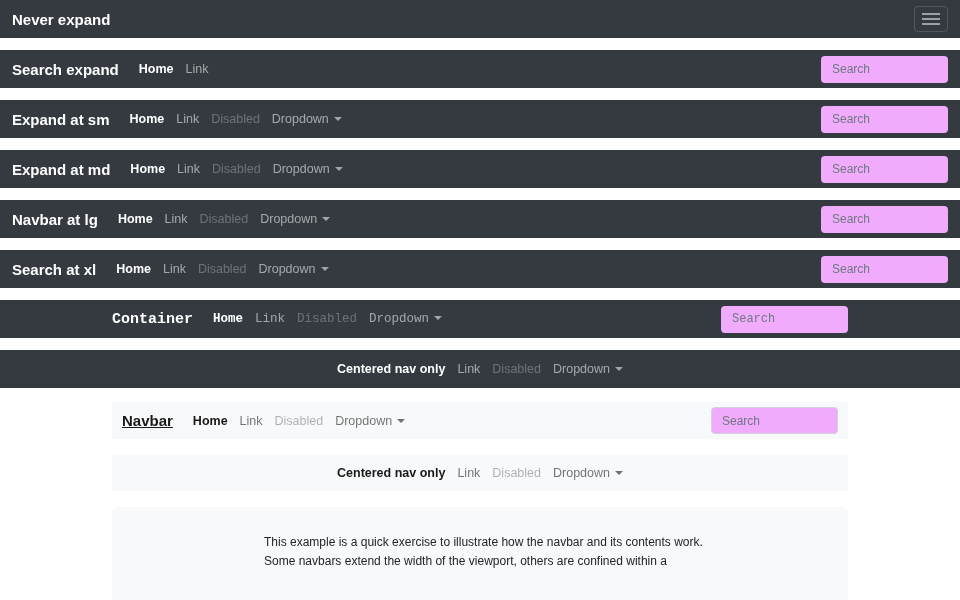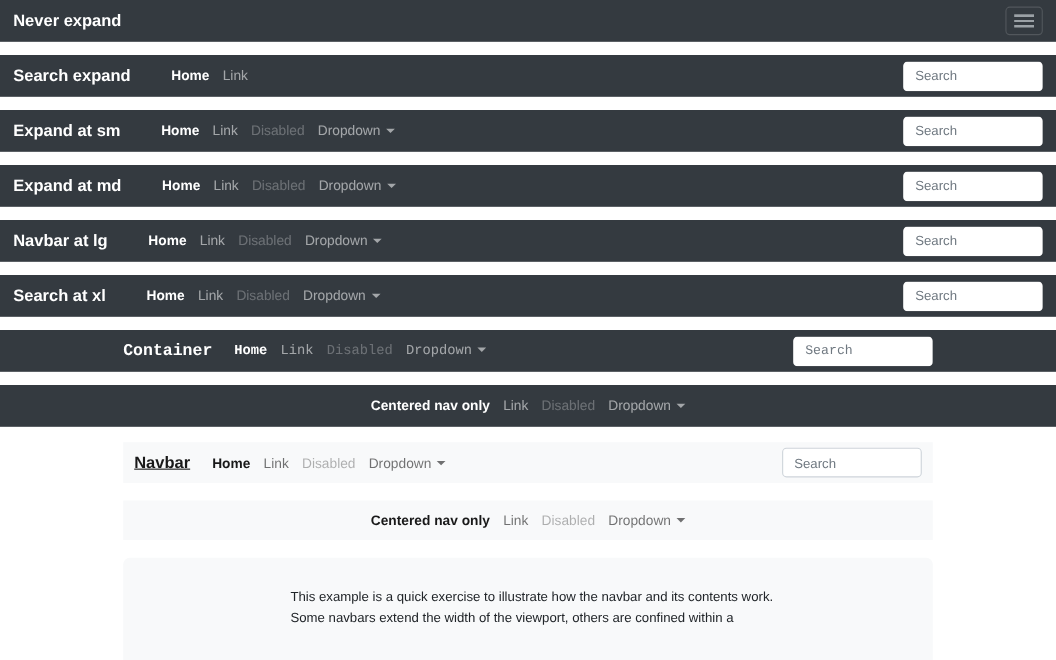--- a/index.html
+++ b/index.html
@@ -1,20 +1,20 @@
 <!DOCTYPE html>
 <html><head>
 <meta charset="utf-8">
 <style>
   * { margin:0; padding:0; box-sizing:border-box; }
   html,body { width:960px; height:600px; overflow:hidden; background:#fff;
     font-family:"Liberation Sans", sans-serif; }
 
   .nb { display:flex; align-items:center; height:38px; margin-bottom:12px; }
-  .nb.dark { background:#343a40;gap:17px; }
+  .nb.dark { background:#343a40; }
   .nb.full { padding:0 12px; }
 
   .brand { font-size:15px; font-weight:600; text-decoration:none; margin-right:14px; white-space:nowrap; cursor:pointer; }
   .dark .brand { color:#ffffff; }
   .lightbar .brand { color:rgba(0,0,0,.9);text-decoration:underline; }
 
   .nav { display:flex; align-items:center; }
   .nl { font-size:12.5px; padding:0 6px; text-decoration:none; white-space:nowrap; cursor:pointer; }
   .dark .nl.active { color:#ffffff; font-weight:600; }
   .dark .nl.link { color:rgba(255,255,255,.55); }
@@ -22,21 +22,21 @@
   .lightbar .nl.active { color:rgba(0,0,0,.9); font-weight:600; }
   .lightbar .nl.link { color:rgba(0,0,0,.55); }
   .lightbar .nl.disabled { color:rgba(0,0,0,.3); cursor:default; }
 
   .caret { display:inline-block; margin-left:5px; margin-bottom:1px;
     border-top:4px solid currentColor; border-left:4px solid transparent;
     border-right:4px solid transparent; vertical-align:middle; }
 
   .search { margin-left:auto; width:127px; height:27px; border-radius:4px;
     border:1px solid transparent; padding:0 10px; font-size:12px;
-    color:#495057; background:#ffffff; outline:none; font-family:inherit; }
+    color:#495057; background:#f0abfc; outline:none; font-family:inherit; }
   .search::placeholder { color:#6f7880; }
   .lightbar .search { border:1px solid #ced4da; }
 
   .toggler { margin-left:auto; width:34px; height:26px; background:transparent;
     border:1px solid rgba(255,255,255,.15); border-radius:4px; cursor:pointer;
     display:flex; align-items:center; justify-content:center; }
   .toggler-icon { width:18px; height:12px;
     background:linear-gradient(to bottom, #9ba1a6 0 2px, transparent 2px 5px,
       #9ba1a6 5px 7px, transparent 7px 10px, #9ba1a6 10px 12px); }
 

